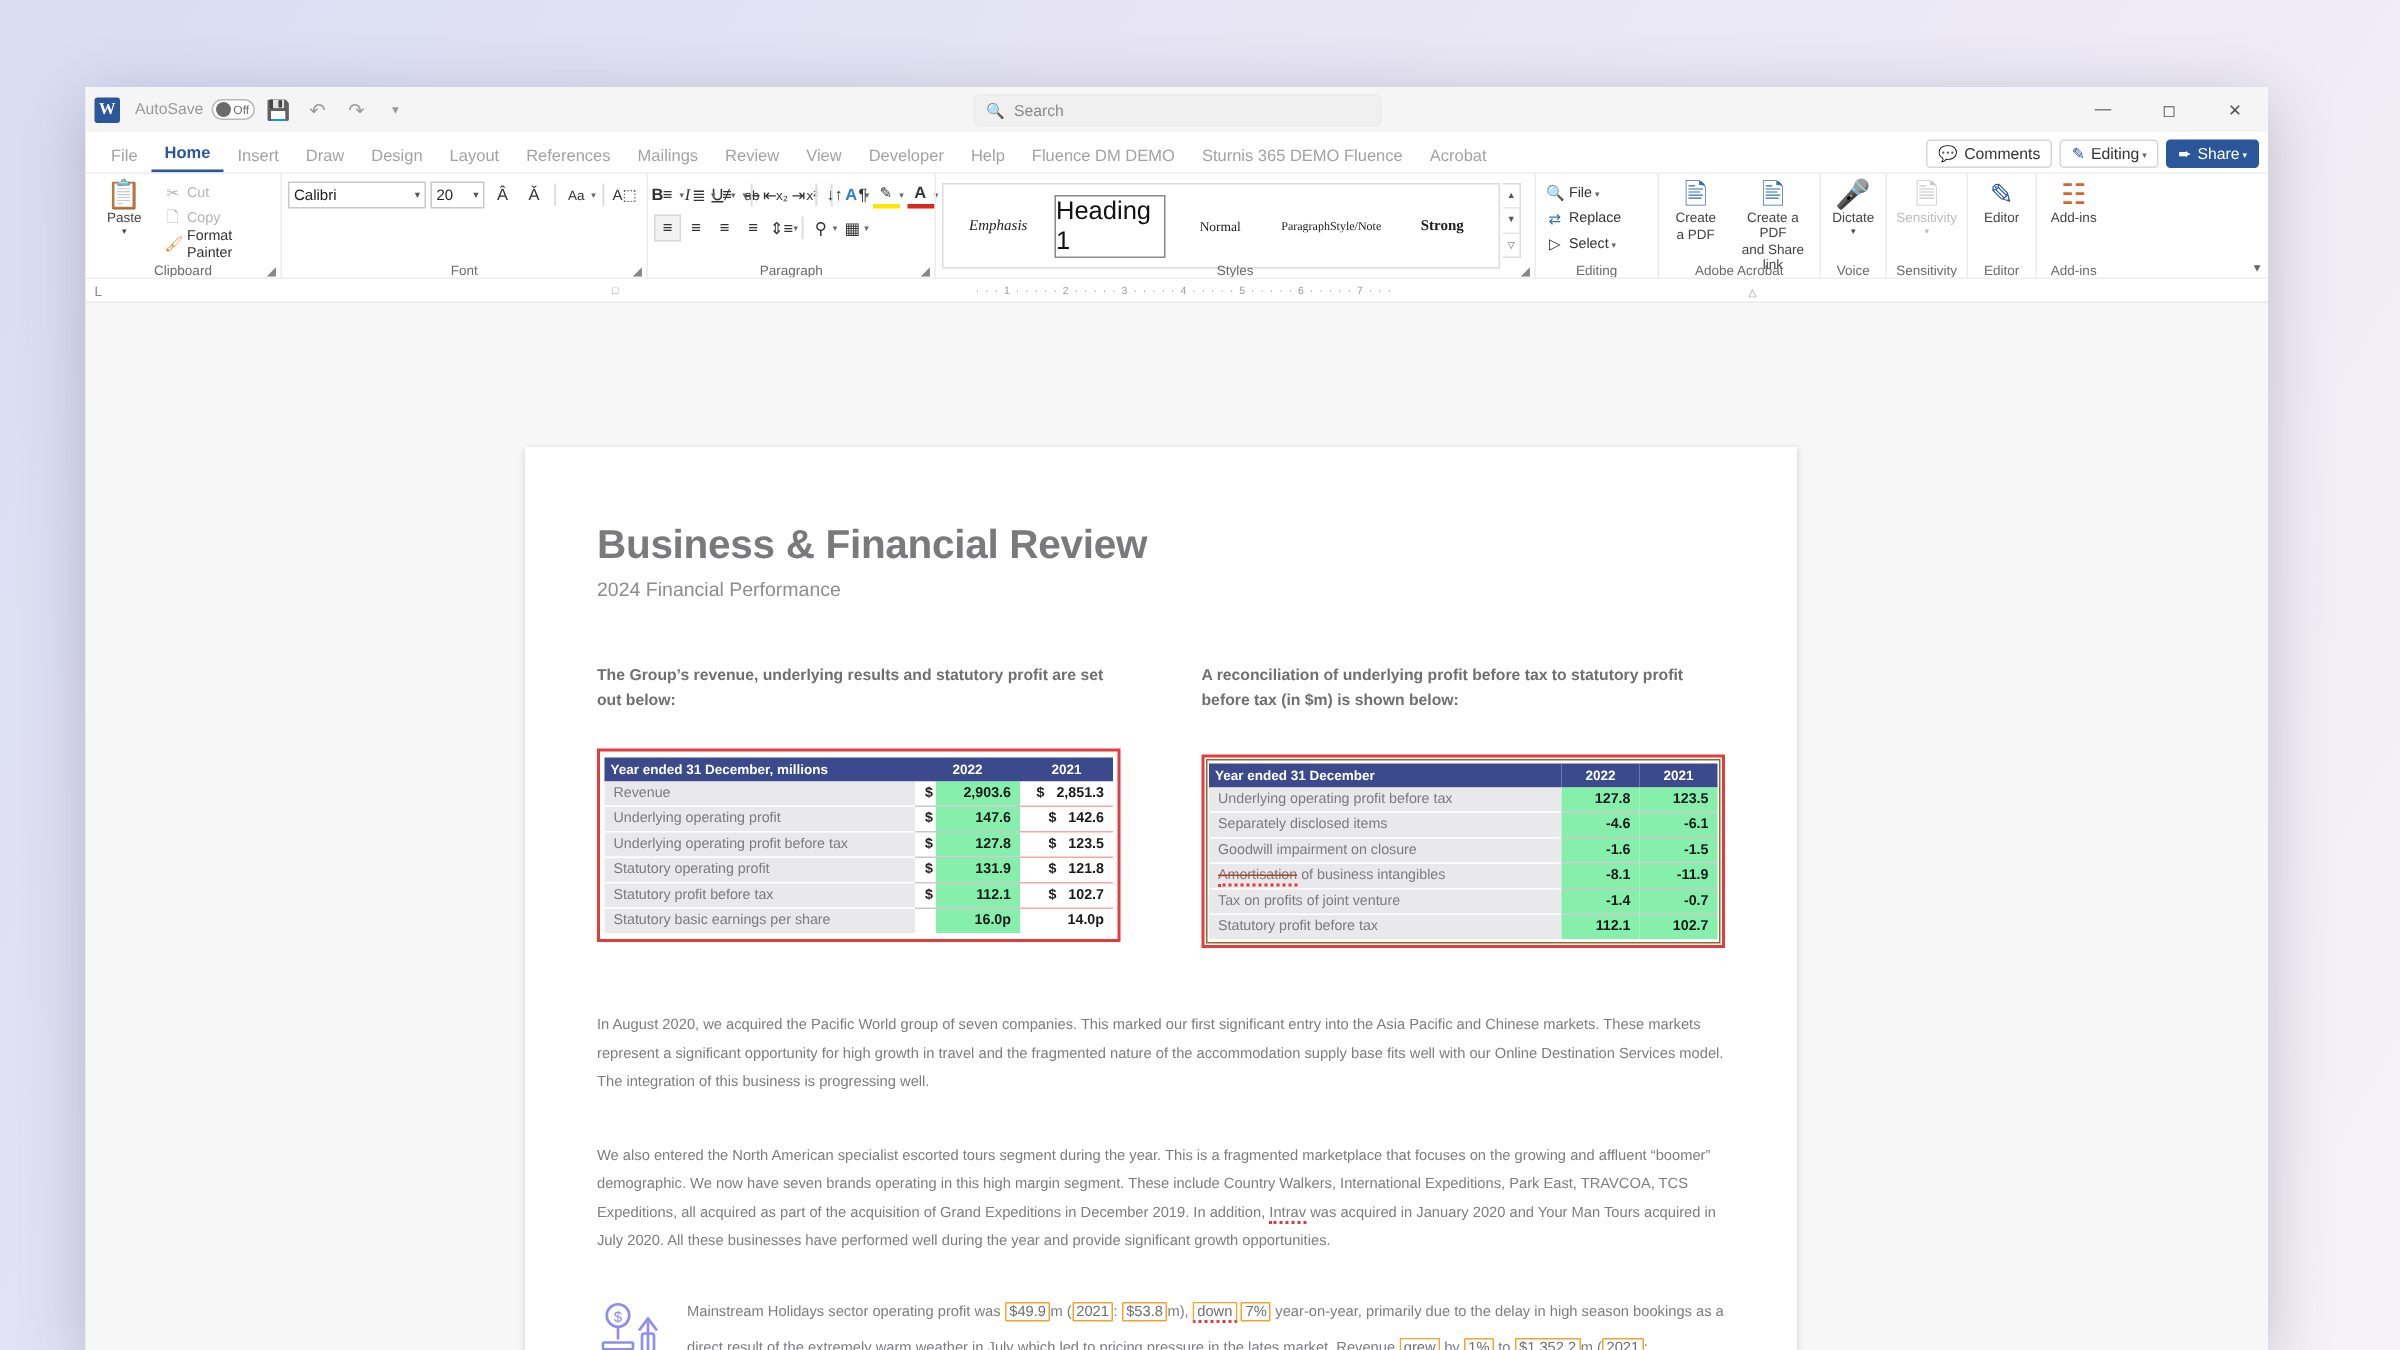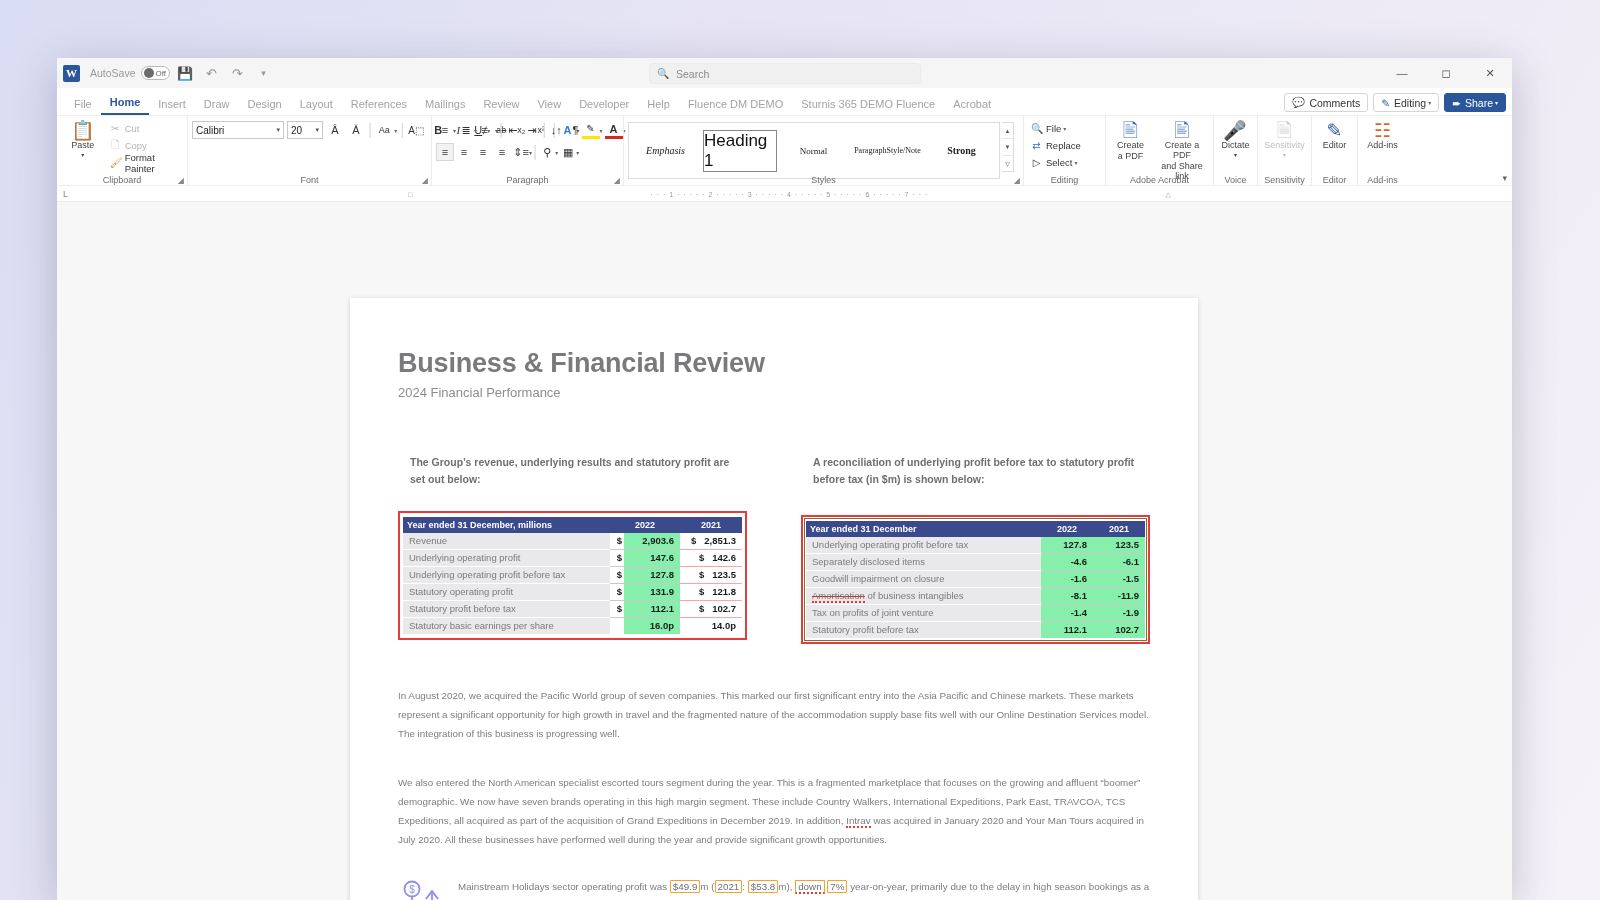--- a/index.html
+++ b/index.html
@@ -115,21 +115,21 @@
             background:#f7f7f7; overflow:hidden; }
   .page { position:absolute; left:293px; top:96px; width:848px; height:760px;
           background:#fff; box-shadow:0 1px 5px rgba(0,0,0,.16); }
   .pad { padding:50px 48px; }
 
   .doc-title { font-size:27px; color:#7a7a7d; letter-spacing:-.2px; margin:0 0 6px; }
   .doc-sub { font-size:13px; color:#8d8d90; margin:0 0 42px; }
 
   .twocol { display:flex; gap:54px; }
   .col { width:355px; }
-  .lead { font-size:10.5px; font-weight:bold; color:#6f6f72; line-height:1.65; margin:12px; }
+  .lead { font-size:10.5px; font-weight:bold; color:#6f6f72; line-height:1.65; margin:0; }
 
   
   .tblwrap { margin-top:22px; }
   .tbl-outer { border:2px solid #e33c3c; padding:4px 3px; background:#fff; }
   .tbl-outer.brown { border:2px solid #e33c3c; outline:1px solid #8a6a2f; outline-offset:-4px; }
   table.fin { width:100%; border-collapse:collapse; font-size:9.5px; }
   table.fin th { background:#3a4a8c; color:#fff; font-weight:bold; text-align:left;
                  padding:3px 4px; font-size:9px; }
   table.fin th.num { text-align:center; }
   table.fin td { padding:2.5px 6px; color:#7b7b7e; background:#e9e9ec;
@@ -539,21 +539,21 @@
                       <td class="val" style="width:52px">-1.5</td>
                     </tr>
                     <tr>
                       <td><span class="spell spell-red">Amortisation</span> of business intangibles</td>
                       <td class="val" style="width:52px">-8.1</td>
                       <td class="val" style="width:52px">-11.9</td>
                     </tr>
                     <tr>
                       <td>Tax on profits of joint venture</td>
                       <td class="val" style="width:52px">-1.4</td>
-                      <td class="val" style="width:52px">-1.9</td>
+                      <td class="val" style="width:52px">-0.7</td>
                     </tr>
                     <tr class="last">
                       <td>Statutory profit before tax</td>
                       <td class="val" style="width:52px;border-bottom:none">112.1</td>
                       <td class="val" style="width:52px;border-bottom:none">102.7</td>
                     </tr>
                   </tbody>
                 </table>
               </div>
             </div>

